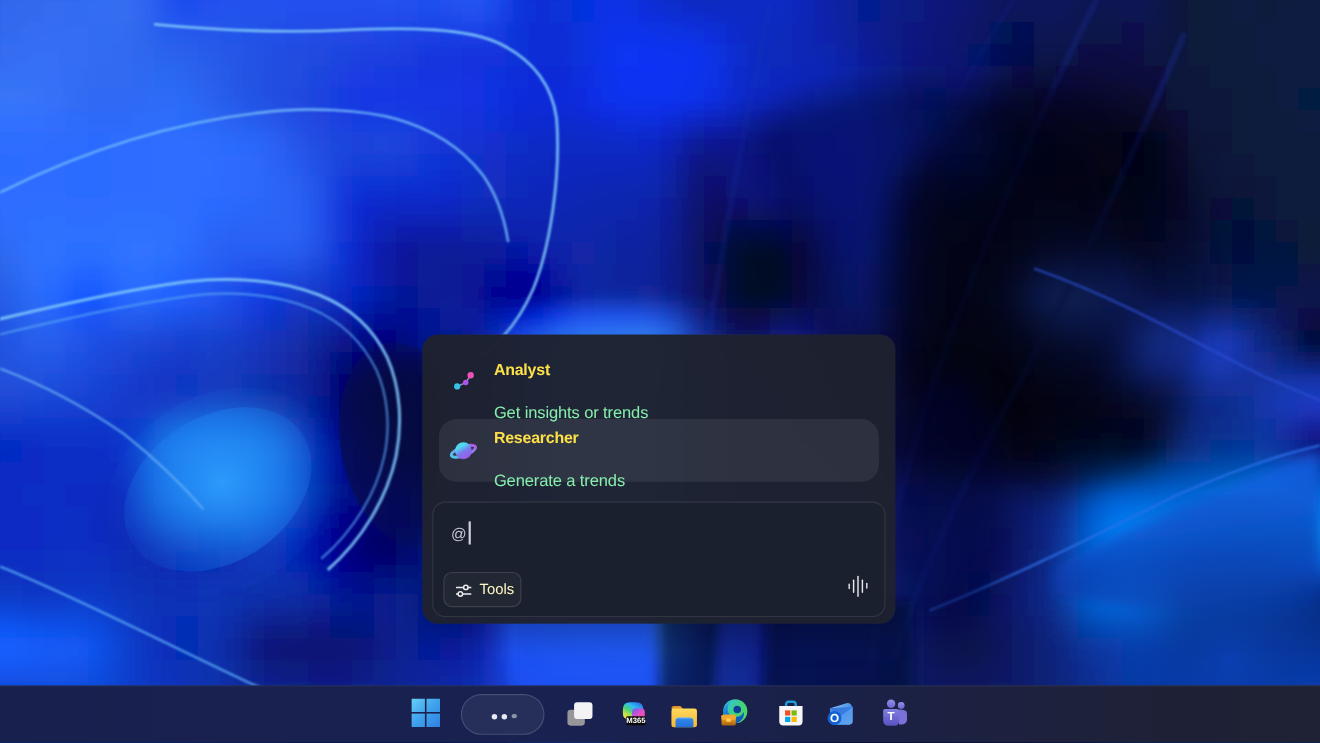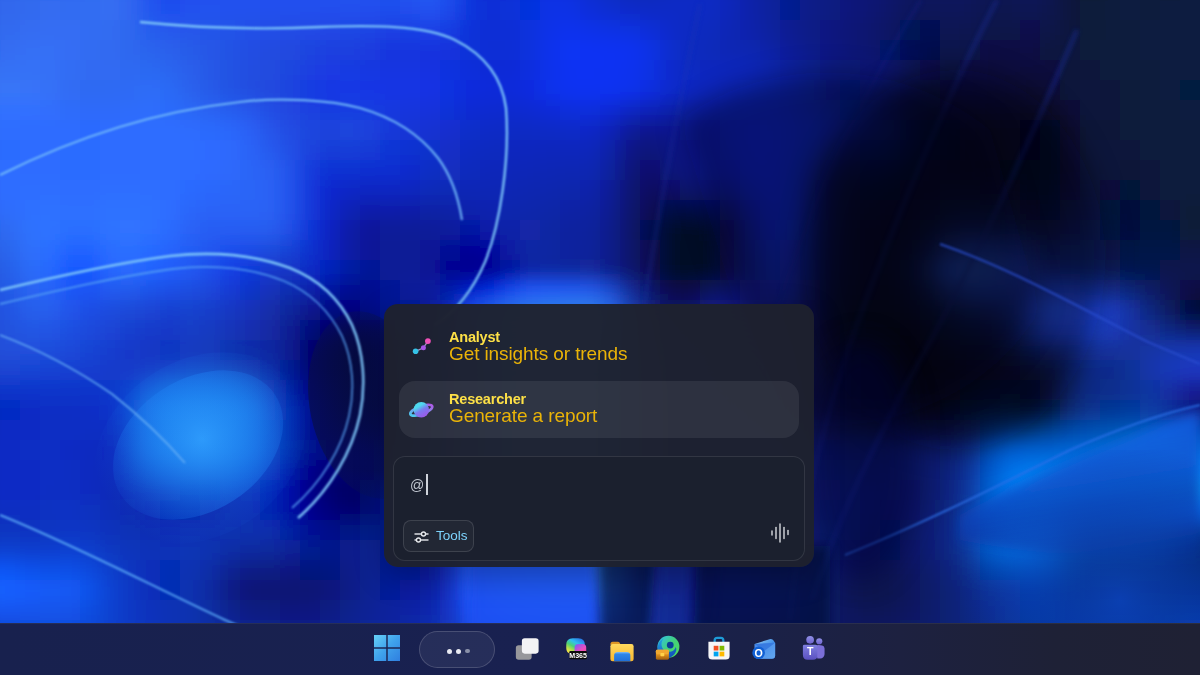--- a/index.html
+++ b/index.html
@@ -5,28 +5,28 @@
 #stage{position:relative;width:1200px;height:675px;overflow:hidden;font-family:"Liberation Sans",sans-serif}
 #wall{position:absolute;left:0;top:0}
 
 #popup{position:absolute;left:384px;top:304px;width:430px;height:263px;border-radius:14px;
  background:rgba(30,33,45,0.96);backdrop-filter:blur(40px) saturate(1.0);
  box-shadow:0 10px 30px rgba(0,0,0,0.28);}
 .row{position:absolute;left:15px;width:400px;height:57px}
 .row.hl{left:15px;width:400px;background:rgba(255,255,255,0.075);border-radius:16px}
 .ricon{position:absolute;left:8px;top:14px;width:28px;height:28px}
 .rtitle{position:absolute;left:50px;top:10px;font-size:14.5px;font-weight:600;color:#fde047;letter-spacing:-0.2px}
-.rsub{position:absolute;left:50px;top:24px;font-size:19px;color:#eab308;letter-spacing:-0.1px}
+.rsub{position:absolute;left:50px;top:48px;font-size:15px;color:#86efac;letter-spacing:-0.1px}
 #inputbox{position:absolute;left:9px;top:152px;width:412px;height:105px;border-radius:12px;
  background:#1b202e;border:1px solid rgba(255,255,255,0.1);box-sizing:border-box}
 #at{position:absolute;left:16px;top:20px;font-size:14px;color:#c3c8d2}
 #caret{position:absolute;left:32px;top:17px;width:1.5px;height:21px;background:#cfd3db}
 #toolsbtn{position:absolute;left:9px;top:63px;height:32px;width:71px;border-radius:8px;
  border:1px solid rgba(255,255,255,0.13);background:rgba(255,255,255,0.03);box-sizing:border-box}
-#toolsbtn span{position:absolute;left:32px;top:7px;font-size:13.5px;color:#7dd3fc}
+#toolsbtn span{position:absolute;left:32px;top:7px;font-size:13.5px;color:#fef9c3}
 #wave{position:absolute;right:13px;top:63px}
 
 #taskbar{position:absolute;left:0;top:623px;width:1200px;height:52px;
  background:linear-gradient(90deg,#18214e 0%,#192150 45%,#1a2148 62%,#1d2140 75%,#1e2136 88%,#1f2134 100%);
  border-top:1px solid rgba(255,255,255,0.06);box-sizing:border-box}
 .tbi{position:absolute;top:0;width:26px;height:26px}
 #pill{position:absolute;left:419px;top:7px;width:76px;height:37px;border-radius:19px;
  border:1px solid rgba(255,255,255,0.16);background:rgba(255,255,255,0.06);box-sizing:border-box}
 .dot{position:absolute;top:16.5px;border-radius:50%}
 </style></head>
@@ -2397,21 +2397,21 @@
       <defs>
             <linearGradient id="rg" x1="0" y1="0.7" x2="1" y2="0.3">
         <stop offset="0" stop-color="#49c8ec"></stop>
               <stop offset="1" stop-color="#b05ae8"></stop>
             </linearGradient>
           </defs>
       <ellipse cx="14.3" cy="15.2" rx="11.6" ry="4" transform="rotate(-20 14.3 15.2)" fill="none" stroke="url(#rg)" stroke-width="2.7"></ellipse>
       <circle cx="14.3" cy="14.8" r="7.7" fill="url(#pg)"></circle>
     </svg>
     <div class="rtitle">Researcher</div>
-    <div class="rsub">Generate a report</div>
+    <div class="rsub">Generate a trends</div>
   </div>
   <div id="inputbox">
     <div id="at">@</div>
         <div id="caret"></div>
     <div id="toolsbtn">
       <svg style="position:absolute;left:10px;top:9px" width="15" height="14" viewBox="0 0 15 14">
         <line x1="0.5" y1="4" x2="14.5" y2="4" stroke="#e9ebef" stroke-width="1.4"></line>
         <circle cx="9.5" cy="4" r="2" fill="#181b25" stroke="#e9ebef" stroke-width="1.4"></circle>
         <line x1="0.5" y1="10" x2="14.5" y2="10" stroke="#e9ebef" stroke-width="1.4"></line>
         <circle cx="4.5" cy="10" r="2" fill="#181b25" stroke="#e9ebef" stroke-width="1.4"></circle>

